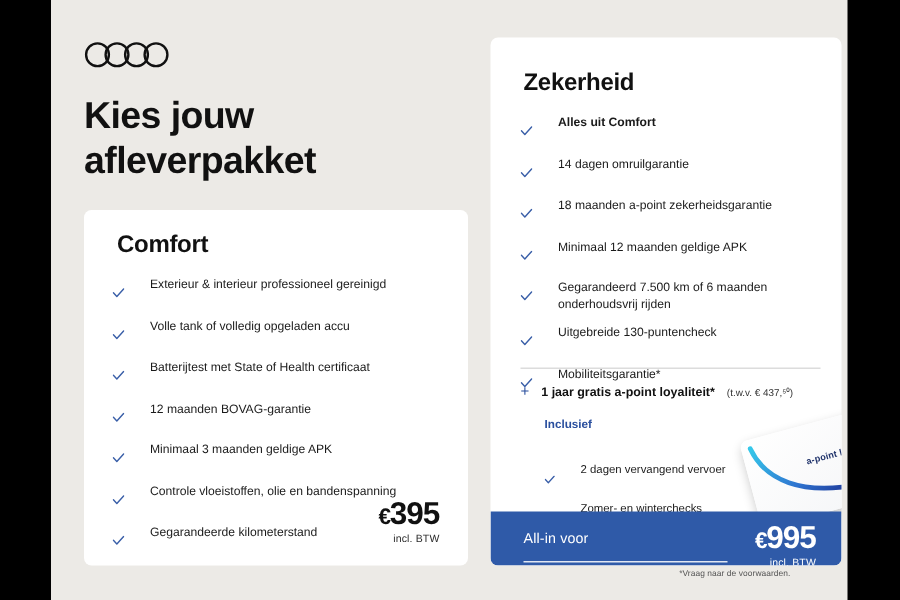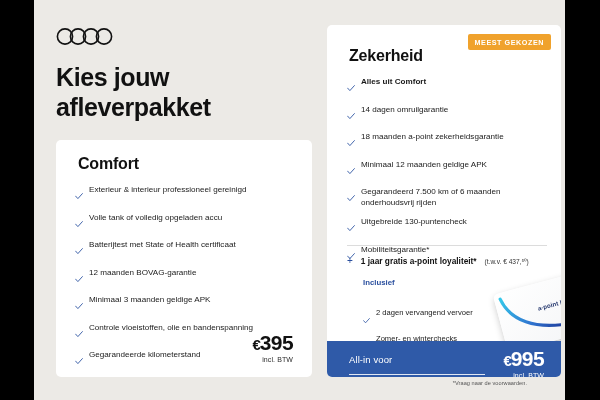--- a/index.html
+++ b/index.html
@@ -33,21 +33,21 @@
   .card-comfort {
     position: absolute; left: 22px; top: 140px; width: 256px; height: 237px;
     background: #fff; border-radius: 5px;
   }
   .card-comfort .title {
     position: absolute; left: 22px; top: 15px;
     font-size: 16px; font-weight: 700; color: #111; letter-spacing: -0.2px;
   }
   .feature-list { position: absolute; left: 19px; top: 44px; width: 222px; }
   .feature {
-    display: flex; align-items: flex-start; gap: 6px;
+    display: flex; align-items: flex-start; gap: 17px;
     margin-bottom: 7.5px;
   }
   .feature .tick { flex: 0 0 auto; margin-top: 2px; }
   .feature .txt {
     font-size: 8.1px; line-height: 1.42; color: #1a1a1a;
   }
 
   .price-block { position: absolute; right: 19px; bottom: 14px; text-align: right; }
   .price-main {
     font-size: 21px; font-weight: 700; color: #111; letter-spacing: -0.6px;
@@ -224,21 +224,20 @@
         </div>
       </div>
 
       <div class="price-block">
         <div class="price-main"><span class="cur">€</span><span>395</span></div>
         <div class="price-sub">incl. BTW</div>
       </div>
     </div>
 
     <div class="card-zeker">
-      <div class="badge">MEEST GEKOZEN</div>
       <div class="title">Zekerheid</div>
 
       <div class="zeker-list">
         <div class="feature">
           <span class="tick">
             <svg width="8" height="7" viewBox="0 0 8 7">
                 <path d="M0.6 3.1 L2.9 5.6 L7.4 0.6" fill="none" stroke="#3a5fa8" stroke-width="0.95" stroke-linecap="round" stroke-linejoin="round"></path>
               </svg>
           </span>
           <span class="txt" style="font-weight:700">Alles uit Comfort</span>

